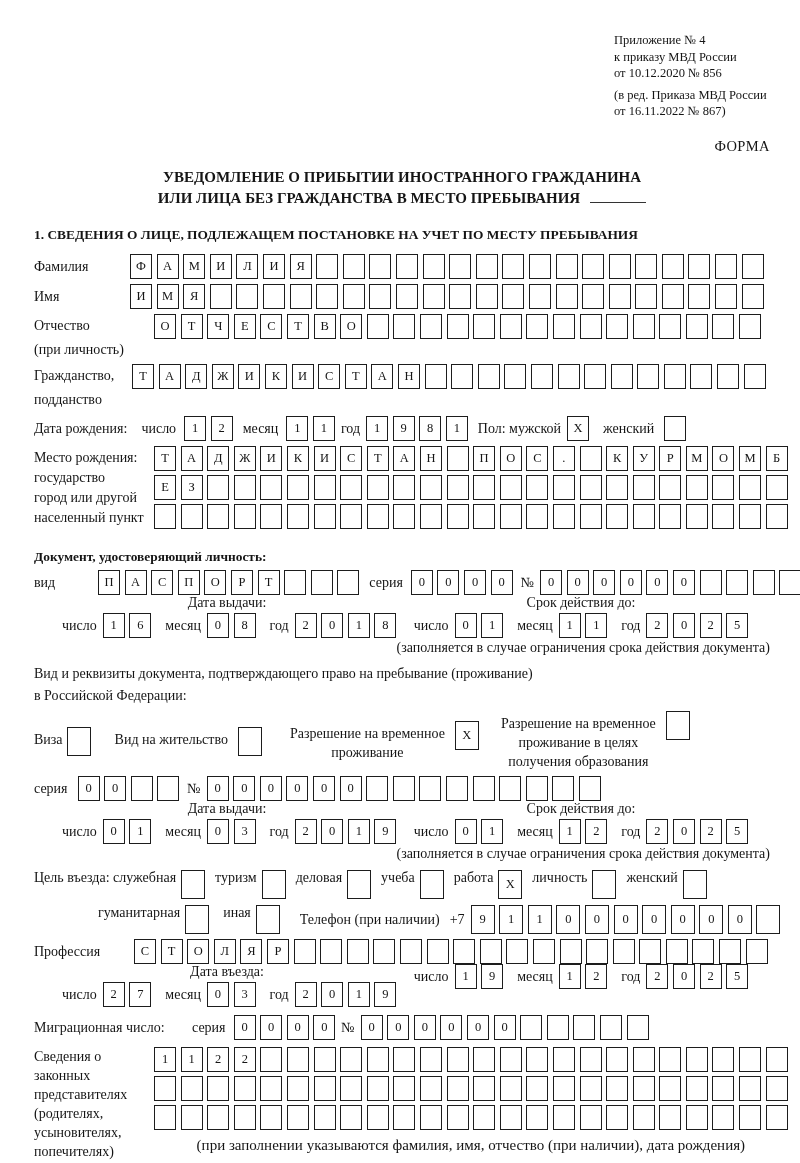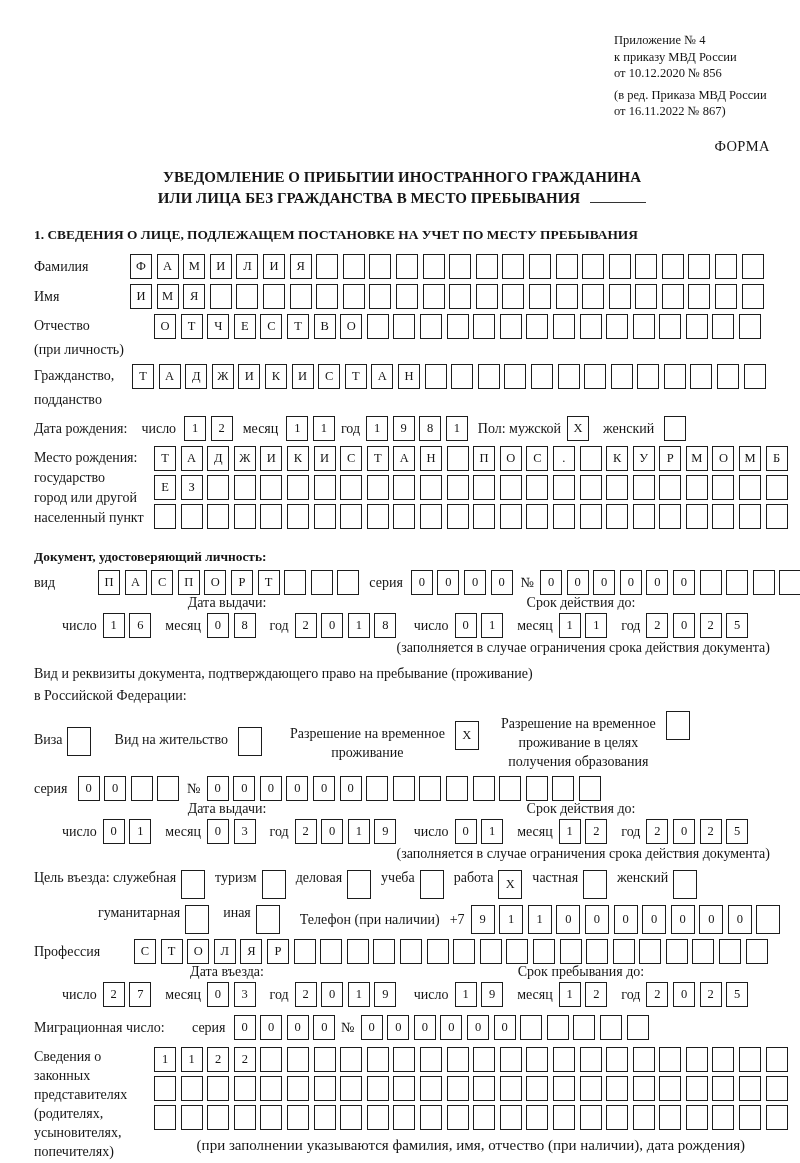--- a/index.html
+++ b/index.html
@@ -545,21 +545,21 @@
           <span class="cell"></span>
         </span>
     </span>
     <span class="pair">
       <span class="lb">работа</span>
       <span class="boxrow">
           <span class="cell">X</span>
         </span>
     </span>
     <span class="pair">
-      <span class="lb">частная</span>
+      <span class="lb">личность</span>
       <span class="boxrow">
           <span class="cell"></span>
         </span>
     </span>
     <span class="pair">
       <span class="lb">женский</span>
       <span class="boxrow">
           <span class="cell"></span>
         </span>
     </span>
@@ -642,21 +642,20 @@
         <span class="lb">год</span>
         <span class="boxrow">
             <span class="cell">2</span>
             <span class="cell">0</span>
             <span class="cell">1</span>
             <span class="cell">9</span>
           </span>
       </div>
     </div>
     <div class="dg-right">
-      <div class="dhead">Срок пребывания до:</div>
       <div class="dline" style="justify-content:center">
         <span class="lb">число</span>
         <span class="boxrow">
             <span class="cell">1</span>
             <span class="cell">9</span>
           </span>
         <span class="lb">месяц</span>
         <span class="boxrow">
             <span class="cell">1</span>
             <span class="cell">2</span>

